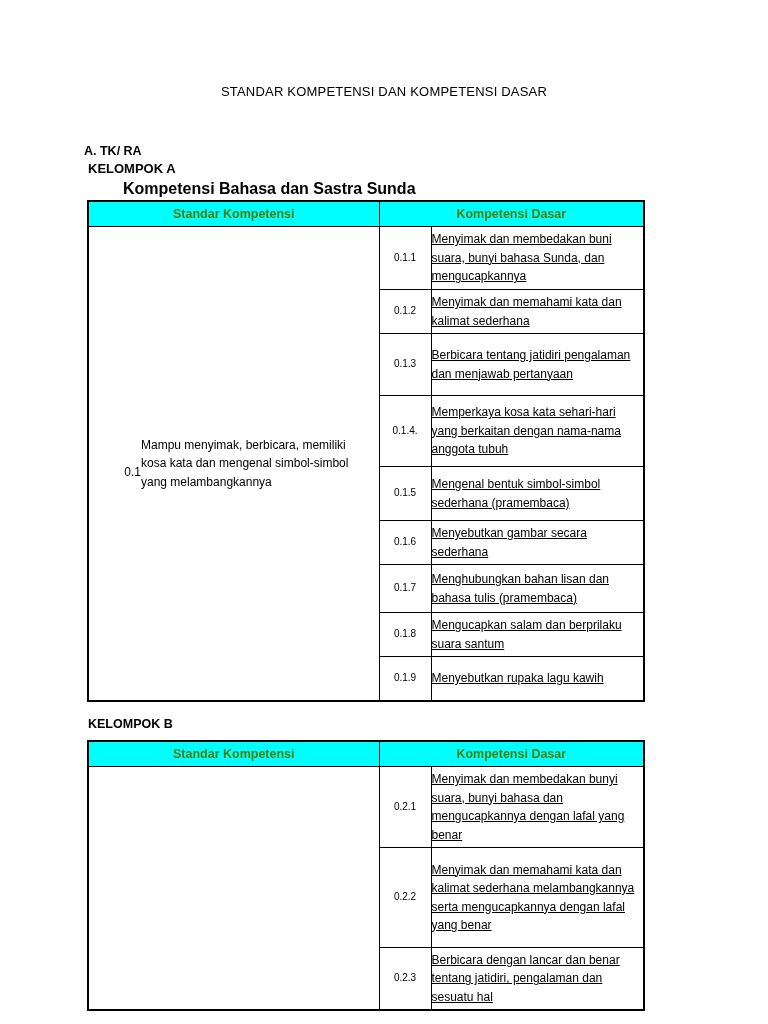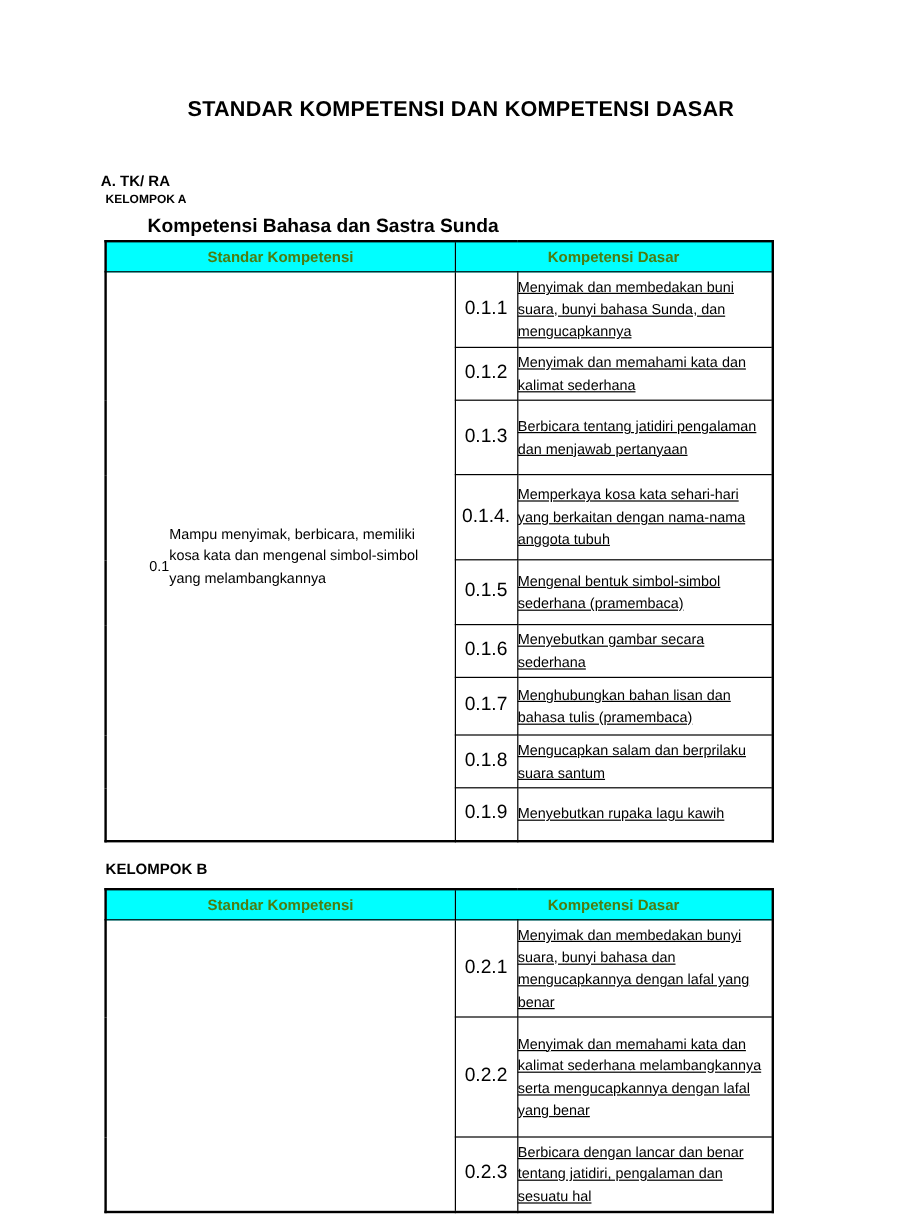--- a/index.html
+++ b/index.html
@@ -28,41 +28,41 @@
 
   
   .title-block {
     position: absolute;
     left: 0;
     top: 80px;
     width: 768px;
     text-align: center;
   }
   .title-line {
-    font-size: 18px;
-    font-weight: bold;
+    font-size: 13px;
+    font-weight: normal;
     letter-spacing: 0.2px;
     line-height: 23px;
     white-space: nowrap;
   }
 
   
   .label-a {
     position: absolute;
     left: 84px;
     top: 144px;
     font-size: 12.5px;
     font-weight: bold;
     white-space: nowrap;
   }
   .label-kelompok-a {
     position: absolute;
     left: 88px;
     top: 161px;
-    font-size: 10px;
+    font-size: 13px;
     font-weight: bold;
     white-space: nowrap;
   }
   .label-subtitle {
     position: absolute;
     left: 123px;
     top: 180px;
     font-size: 16px;
     font-weight: bold;
     white-space: nowrap;
@@ -128,21 +128,21 @@
     text-align: right;
     padding-top: 27px;
   }
   .sk-text {
     flex: 1 1 auto;
     padding-right: 6px;
   }
 
   .code-cell {
     text-align: center;
-    font-size: 16px;
+    font-size: 10px;
     line-height: 18.5px;
     padding: 2px 1px;
     white-space: nowrap;
   }
   .kd-cell {
     font-size: 12px;
     line-height: 18.5px;
     padding: 3px 2px 3px 5px;
     vertical-align: middle;
     text-decoration: underline;

